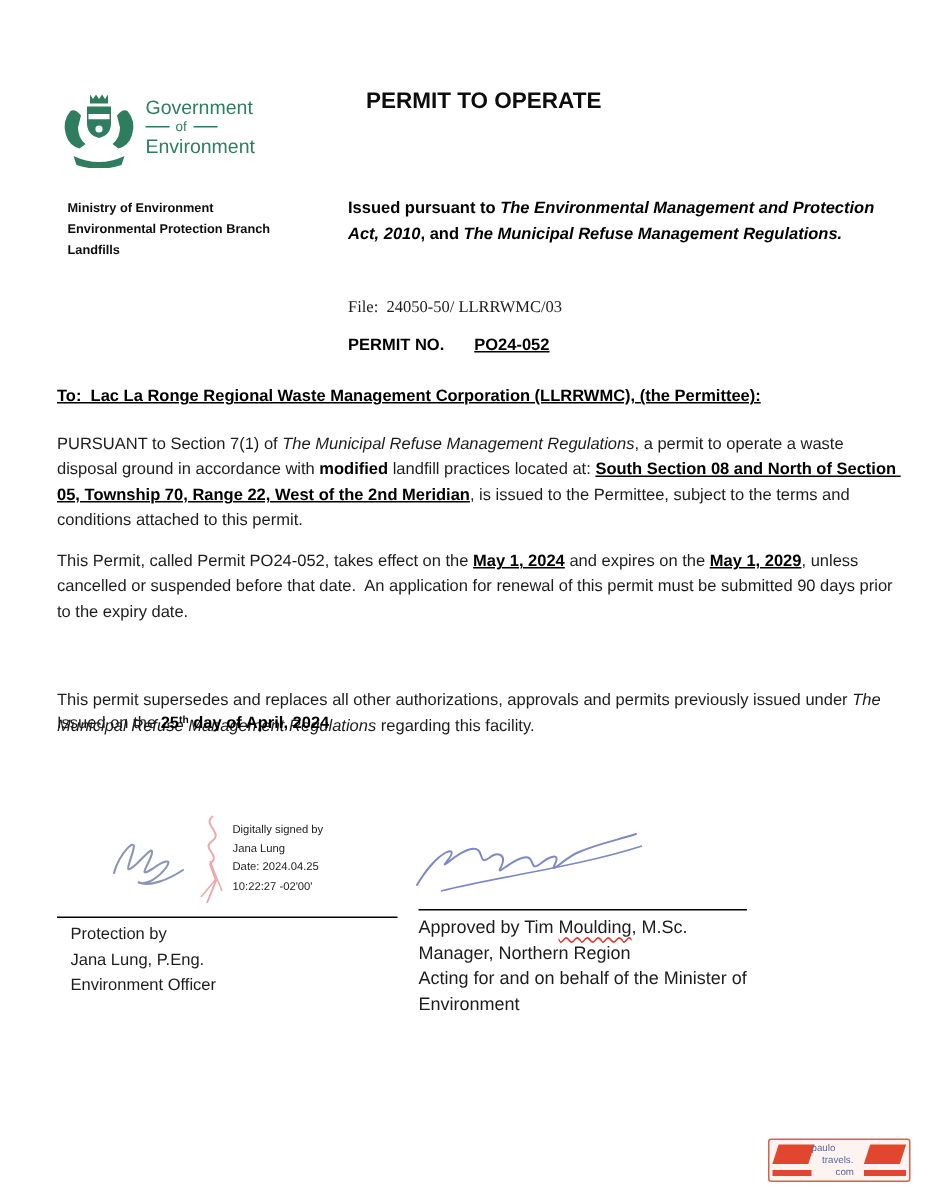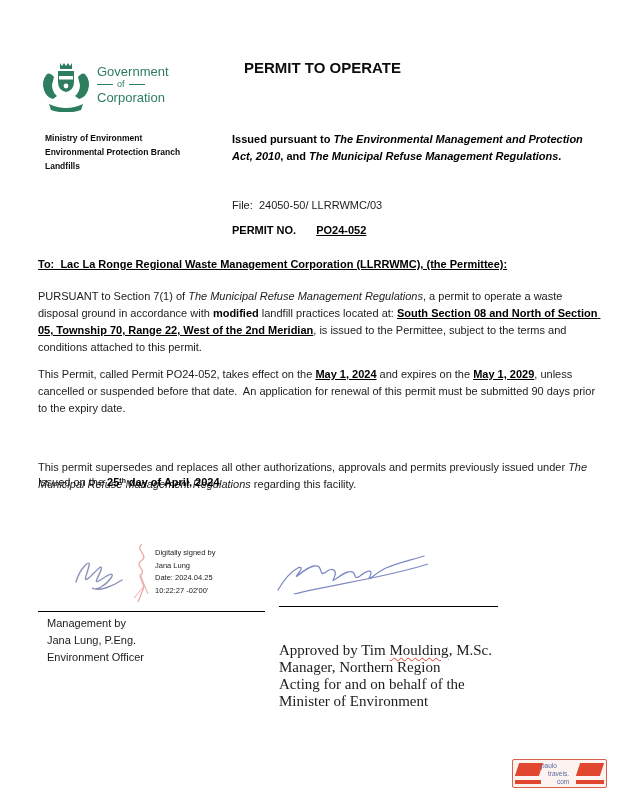--- a/index.html
+++ b/index.html
@@ -17,38 +17,38 @@
 
   .logo-row { left:40px; top:62px; display:flex; align-items:flex-start; }
   .crest { width:52px; height:50px; }
   .logo-text { margin-left:5px; padding-top:2px; color:#2e7d5e; font-size:13px; line-height:15px; }
   .logo-of { display:flex; align-items:center; gap:4px; font-size:9px; line-height:11px; }
   .logo-of .dash { display:inline-block; width:16px; height:1px; background:#2e7d5e; }
 
   .doc-title { left:244px; top:57px; font-size:15px; font-weight:bold; color:#0d0d0d; line-height:22px; }
   .ministry { left:45px; top:131px; font-size:8.5px; font-weight:bold; color:#0d0d0d; line-height:14px; }
   .pursuant { left:232px; top:131px; width:352px; font-size:11px; line-height:17px; }
-  .file-line { left:232px; top:199px; font-size:11px; white-space:pre-wrap; }
+  .file-line { left:232px; top:199px; font-size:11px; white-space:pre-wrap;font-family:Liberation Serif, serif; }
   .permit-no { left:232px; top:224px; font-size:11px; font-weight:bold; color:#000; }
   .permit-no .val { margin-left:20px; text-decoration:underline; }
 
   .to-line { left:38px; top:258px; width:560px; font-size:11px; font-weight:bold; color:#000;
              text-decoration:underline; white-space:pre-wrap; }
   .para { left:38px; top:0; width:562px; font-size:11px; line-height:17px; white-space:pre-wrap; }
   .p1 { top:288px; } .p2 { top:366px; } .p3 { top:448px;margin-top:11px; } .issued-on { top:472px; }
 
   .sig-scribble-left  { left:68px;  top:550px; }
   .ribbon             { left:130px; top:542px; }
   .digital-note { left:155px; top:547px; font-size:7.5px; line-height:12.5px; color:#222; }
   .sig-line { border-top:1.5px solid #000; height:0; }
   .sig-line-left  { left:38px;  top:611px; width:227px; }
   .sig-line-right { left:279px; top:606px; width:219px; }
   .sig-scribble-right { left:272px; top:552px; }
   .rec-block { left:47px; top:615px; font-size:11px; line-height:17px; }
-  .app-block { left:279px; top:642px; width:236px; font-size:15px; line-height:17px;font-family:Liberation Serif, serif; }
+  .app-block { left:279px; top:610px; width:236px; font-size:12px; line-height:17px; }
 
   .stamp { left:512px; top:759px; width:95px; height:29px; background:#fdf4f2;
            border:1px solid #d9604a; border-radius:2px; }
   .stamp .block { position:absolute; background:#e0472e; }
   .stamp .pl { left:4px;  top:3px; width:24px; height:13px; transform:skewX(-18deg); }
   .stamp .pr { right:4px; top:3px; width:24px; height:13px; transform:skewX(-18deg); }
   .stamp .bl { left:2px;  top:20px; width:26px; height:4px; }
   .stamp .br { right:2px; top:20px; width:28px; height:4px; }
   .stamp-text { position:absolute; left:28px; top:2px; width:40px; font-size:6.5px;
                 line-height:8px; color:#5a68a0; }
@@ -71,21 +71,21 @@
       <rect x="19" y="14" width="14" height="3.5" fill="#ffffff"></rect>
       <circle cx="26" cy="24" r="2.4" fill="#ffffff"></circle>
     </svg>
     <div class="logo-text">
       <div>Government</div>
       <div class="logo-of">
         <span class="dash"></span>
         <span>of</span>
         <span class="dash"></span>
       </div>
-      <div>Corporation</div>
+      <div>Environment</div>
     </div>
   </div>
 
   <div class="abs doc-title">
     <div>PERMIT TO OPERATE</div>
   </div>
 
   <div class="abs ministry">
     <div>Ministry of Environment</div>
     <div>Environmental Protection Branch</div>
@@ -125,21 +125,21 @@
 
   <svg class="abs sig-scribble-right" width="180" height="54" viewBox="0 0 180 54">
     <path d="M6 38 C20 14 36 10 26 22 C20 30 32 16 42 14 C52 12 46 26 54 20 C60 15 66 18 62 26 C58 33 68 22 76 20 C86 17 80 30 88 24 C94 19 102 16 98 24 C94 32 104 20 114 16 C128 10 140 8 152 4" stroke="#7d88c4" fill="none" stroke-width="1.3" stroke-linecap="round"></path>
     <path d="M22 42 C62 32 112 26 156 12" stroke="#7d88c4" fill="none" stroke-width="1.1"></path>
   </svg>
 
   <div class="abs sig-line sig-line-left"></div>
   <div class="abs sig-line sig-line-right"></div>
 
   <div class="abs rec-block">
-    <div>Management by</div>
+    <div>Protection by</div>
     <div>Jana Lung, P.Eng.</div>
     <div>Environment Officer</div>
   </div>
 
   <div class="abs app-block">
     <div><span>Approved by Tim </span><span class="fw">Moulding</span><span>, M.Sc.</span></div>
     <div>Manager, Northern Region</div>
     <div>Acting for and on behalf of the Minister of Environment</div>
   </div>
 

